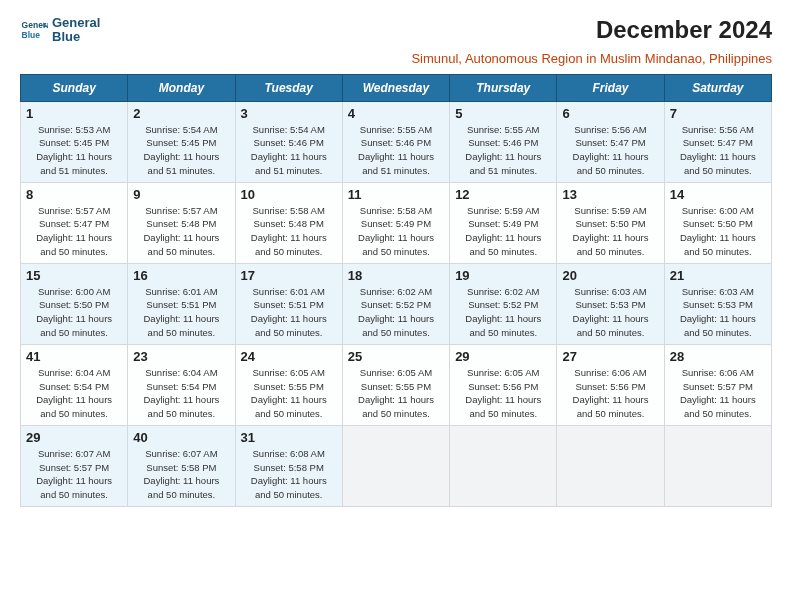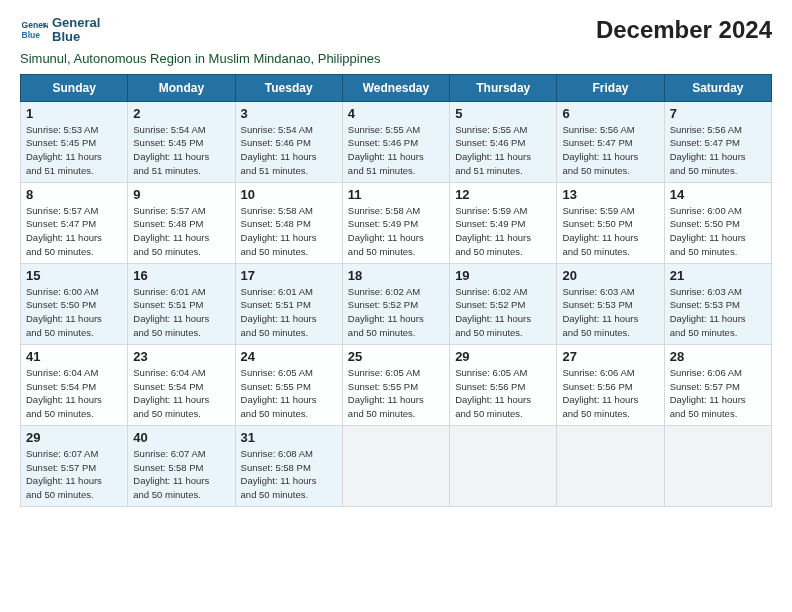--- a/index.html
+++ b/index.html
@@ -29,22 +29,22 @@
     .title-section {
       text-align: right;
     }
     .month-title {
       font-size: 24px;
       font-weight: bold;
       color: #222;
     }
     .subtitle {
       font-size: 13px;
-      color: #14532d;
-      text-align: left;
+      color: #c2410c;
+      text-align: right;
       margin-bottom: 8px;
     }
     .top-row {
       display: flex;
       justify-content: space-between;
       align-items: flex-start;
       margin-bottom: 2px;
     }
     table {
       width: 100%;
@@ -52,20 +52,21 @@
       font-size: 10px;
     }
     thead tr th {
       background-color: #2471a3;
       color: #fff;
       text-align: center;
       padding: 6px 4px;
       font-size: 12px;
       font-weight: bold;
       border: 1px solid #1a5276;
+      font-style: italic;
     }
     tbody tr td {
       border: 1px solid #d5d8dc;
       vertical-align: top;
       padding: 4px 5px;
       width: 14.28%;
       min-height: 70px;
     }
     tbody tr:nth-child(odd) td {
       background-color: #eaf4fb;
@@ -77,20 +78,21 @@
       font-size: 13px;
       font-weight: bold;
       color: #222;
       display: block;
       margin-bottom: 2px;
     }
     .day-detail {
       color: #333;
       font-size: 9.5px;
       line-height: 1.45;
+      text-align: center;
     }
     .empty-cell {
       background-color: #f2f3f4 !important;
     }
   </style>
 </head>
 <body>
 
 <div class="top-row">
   <div class="header-logo">

